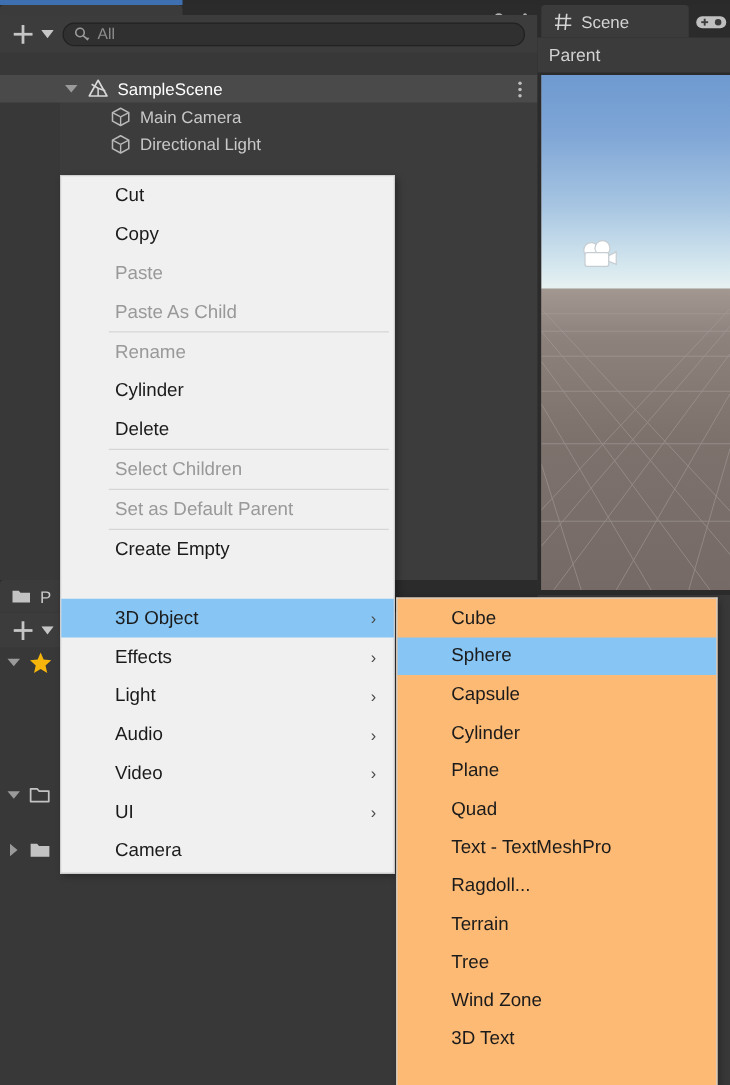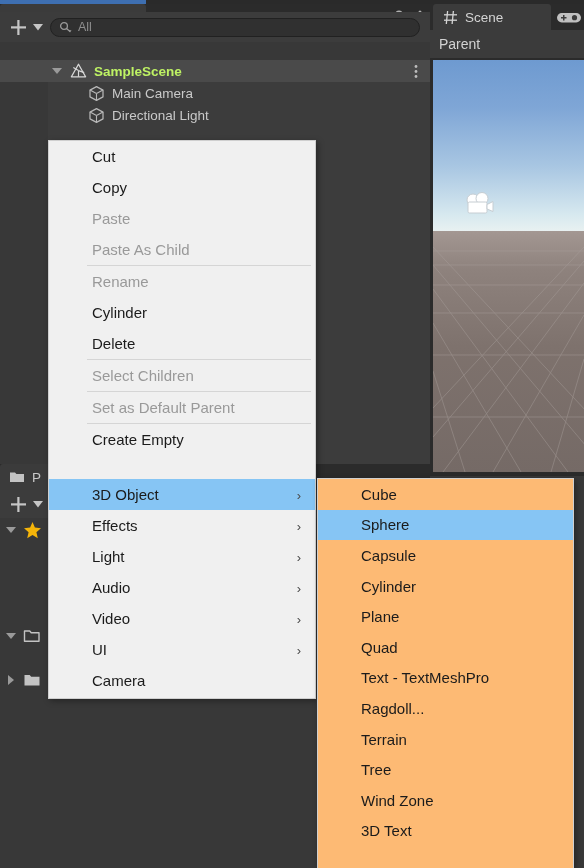--- a/index.html
+++ b/index.html
@@ -111,21 +111,21 @@
     box-sizing: border-box;
   }
   .tree-row.scene {
     top: 0; background: #4a4a4a;
   }
   .tree-row .rowlabel {
     font-size: 13.5px;
     color: #c9c9c9;
   }
   .tree-row.scene .rowlabel {
-    color: #bef264; font-weight: bold;
+    color: #ffffff; font-weight: normal;
   }
   .tri {
     width: 0; height: 0;
     border-left: 5px solid transparent;
     border-right: 5px solid transparent;
     border-top: 6px solid #9a9a9a;
   }
   .tri-right {
     width: 0; height: 0;
     border-top: 5px solid transparent;

